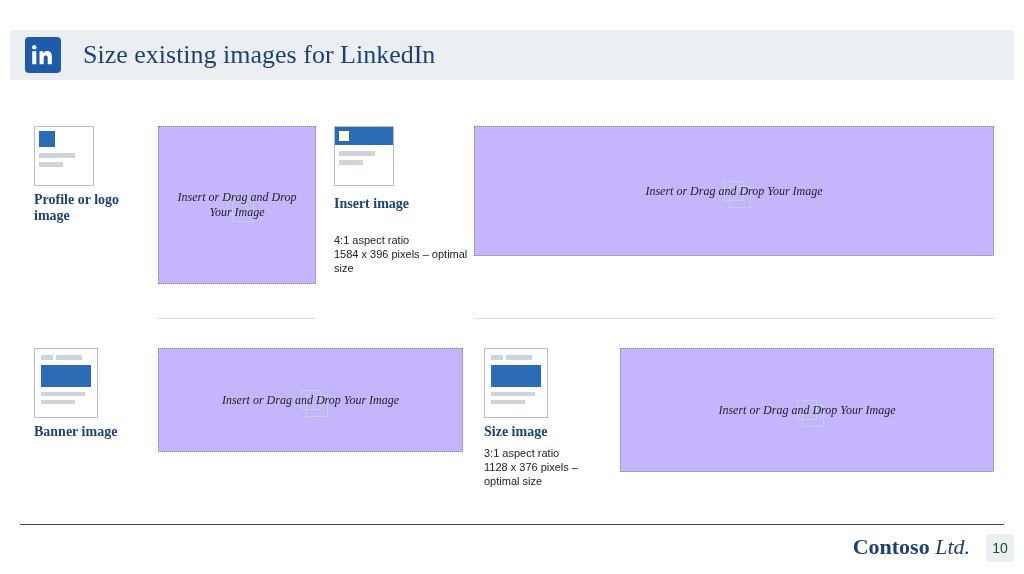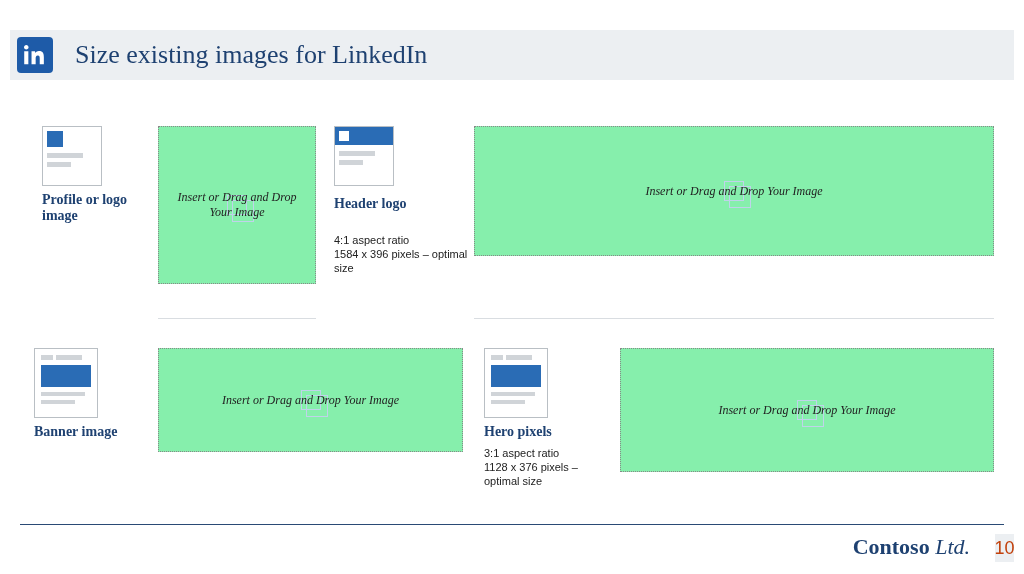--- a/index.html
+++ b/index.html
@@ -13,21 +13,21 @@
   }
   .title-bar {
     position: absolute;
     top: 30px;
     left: 10px;
     right: 10px;
     height: 50px;
     background: #eceff2;
     display: flex;
     align-items: center;
-    padding-left: 7px;
+    padding-left: 15px;
   }
   .title-bar .icon {
     width: 36px;
     height: 36px;
     background: #1e5ba8;
     border-radius: 4px;
     display: flex;
     align-items: center;
     justify-content: center;
     margin-right: 22px;
@@ -59,21 +59,21 @@
     font-family: Arial, sans-serif;
     font-size: 11px;
     color: #222;
     line-height: 1.25;
     margin-top: 2px;
   }
 
   .dropzone {
     position: absolute;
     border: 1px dotted #888;
-    background: #86efac;
+    background: #c4b5fd;
     display: flex;
     align-items: center;
     justify-content: center;
     text-align: center;
   }
   .dropzone .dz-text {
     font-style: italic;
     font-size: 12px;
     color: #222;
     position: relative;
@@ -119,48 +119,48 @@
     font-size:22px;
     color:#1e4171;
     font-family: Georgia, serif;
   }
   .footer-brand .bold{font-weight:bold;font-family:Liberation Serif, serif;}
   .footer-brand .ital{font-style:italic;}
   .page-num{
     position:absolute;
     right:10px;
     top:534px;
-    width:19px;
+    width:28px;
     height:28px;
     background:#eceff2;
     display:flex;
     align-items:center;
     justify-content:center;
     font-family: Arial, sans-serif;
-    font-size:18px;
-    color:#c2410c;
+    font-size:14px;
+    color:#14532d;
   }
 
   
   .bars { display:flex; flex-direction:column; gap:4px; }
   .bar{ background:#d0d4d8;}
 </style>
 </head>
 <body>
 
 <div class="title-bar">
   <span class="icon">
     <svg viewBox="0 0 24 24" width="22" height="22">
         <path d="M4.98 3.5C4.98 4.88 3.87 6 2.49 6 1.12 6 0 4.88 0 3.5 0 2.12 1.12 1 2.49 1c1.38 0 2.49 1.12 2.49 2.5zM.24 8h4.5v14h-4.5V8zm7.5 0h4.3v1.9h.06c.6-1.1 2.05-2.3 4.22-2.3 4.5 0 5.34 2.97 5.34 6.83V22h-4.5v-6.2c0-1.48-.03-3.38-2.06-3.38-2.07 0-2.38 1.62-2.38 3.28V22h-4.5V8z"></path>
       </svg>
   </span>
   <span class="title-text">Size existing images for LinkedIn</span>
 </div>
 
-<div class="card" style="left:42px; top:126px; width:120px;">
+<div class="card" style="left:34px; top:126px; width:120px;">
   <div class="card-thumb" style="width:60px;height:60px;padding:4px;">
     <div style="width:16px;height:16px;background:#2a6cb5;margin-bottom:6px;"></div>
     <div class="bars">
       <div class="bar" style="width:36px;height:5px;"></div>
       <div class="bar" style="width:24px;height:5px;"></div>
     </div>
   </div>
   <div class="card-title">Profile or logo image</div>
 </div>
 <div class="dropzone" style="left:158px; top:126px; width:158px; height:158px;">
@@ -171,21 +171,21 @@
 <div class="card" style="left:334px; top:126px; width:135px;">
   <div class="card-thumb" style="width:60px;height:60px;padding:0;">
     <div style="height:18px;background:#2a6cb5;position:relative;">
       <div style="position:absolute;left:4px;top:4px;width:10px;height:10px;background:#fff;"></div>
     </div>
     <div style="padding:6px 4px;">
       <div class="bar" style="width:36px;height:5px;margin-bottom:4px;"></div>
       <div class="bar" style="width:24px;height:5px;"></div>
     </div>
   </div>
-  <div class="card-title">Header logo</div>
+  <div class="card-title">Insert image</div>
   <div class="card-desc" style="white-space:pre-line;margin-top:22px;">4:1 aspect ratio
 1584 x 396 pixels – optimal size</div>
 </div>
 <div class="dropzone" style="left:474px; top:126px; width:520px; height:130px;">
   <div class="dz-ghost"></div>
   <div class="dz-text">Insert or Drag and Drop Your Image</div>
 </div>
 
 <div class="divider" style="left:158px; top:318px; width:158px;"></div>
 <div class="divider" style="left:474px; top:318px; width:520px;"></div>
@@ -214,21 +214,21 @@
     <div style="display:flex;gap:3px;margin-bottom:5px;">
       <div class="bar" style="width:12px;height:5px;"></div>
       <div class="bar" style="width:26px;height:5px;"></div>
     </div>
     <div style="width:50px;height:22px;background:#2a6cb5;margin-bottom:5px;"></div>
     <div class="bars">
       <div class="bar" style="width:44px;height:4px;"></div>
       <div class="bar" style="width:34px;height:4px;"></div>
     </div>
   </div>
-  <div class="card-title">Hero pixels</div>
+  <div class="card-title">Size image</div>
   <div class="card-desc" style="white-space:pre-line;margin-top:7px;">3:1 aspect ratio
 1128 x 376 pixels – optimal size</div>
 </div>
 <div class="dropzone" style="left:620px; top:348px; width:374px; height:124px;">
   <div class="dz-ghost"></div>
   <div class="dz-text">Insert or Drag and Drop Your Image</div>
 </div>
 
 <div class="footer-line"></div>
 <div class="footer-brand">

